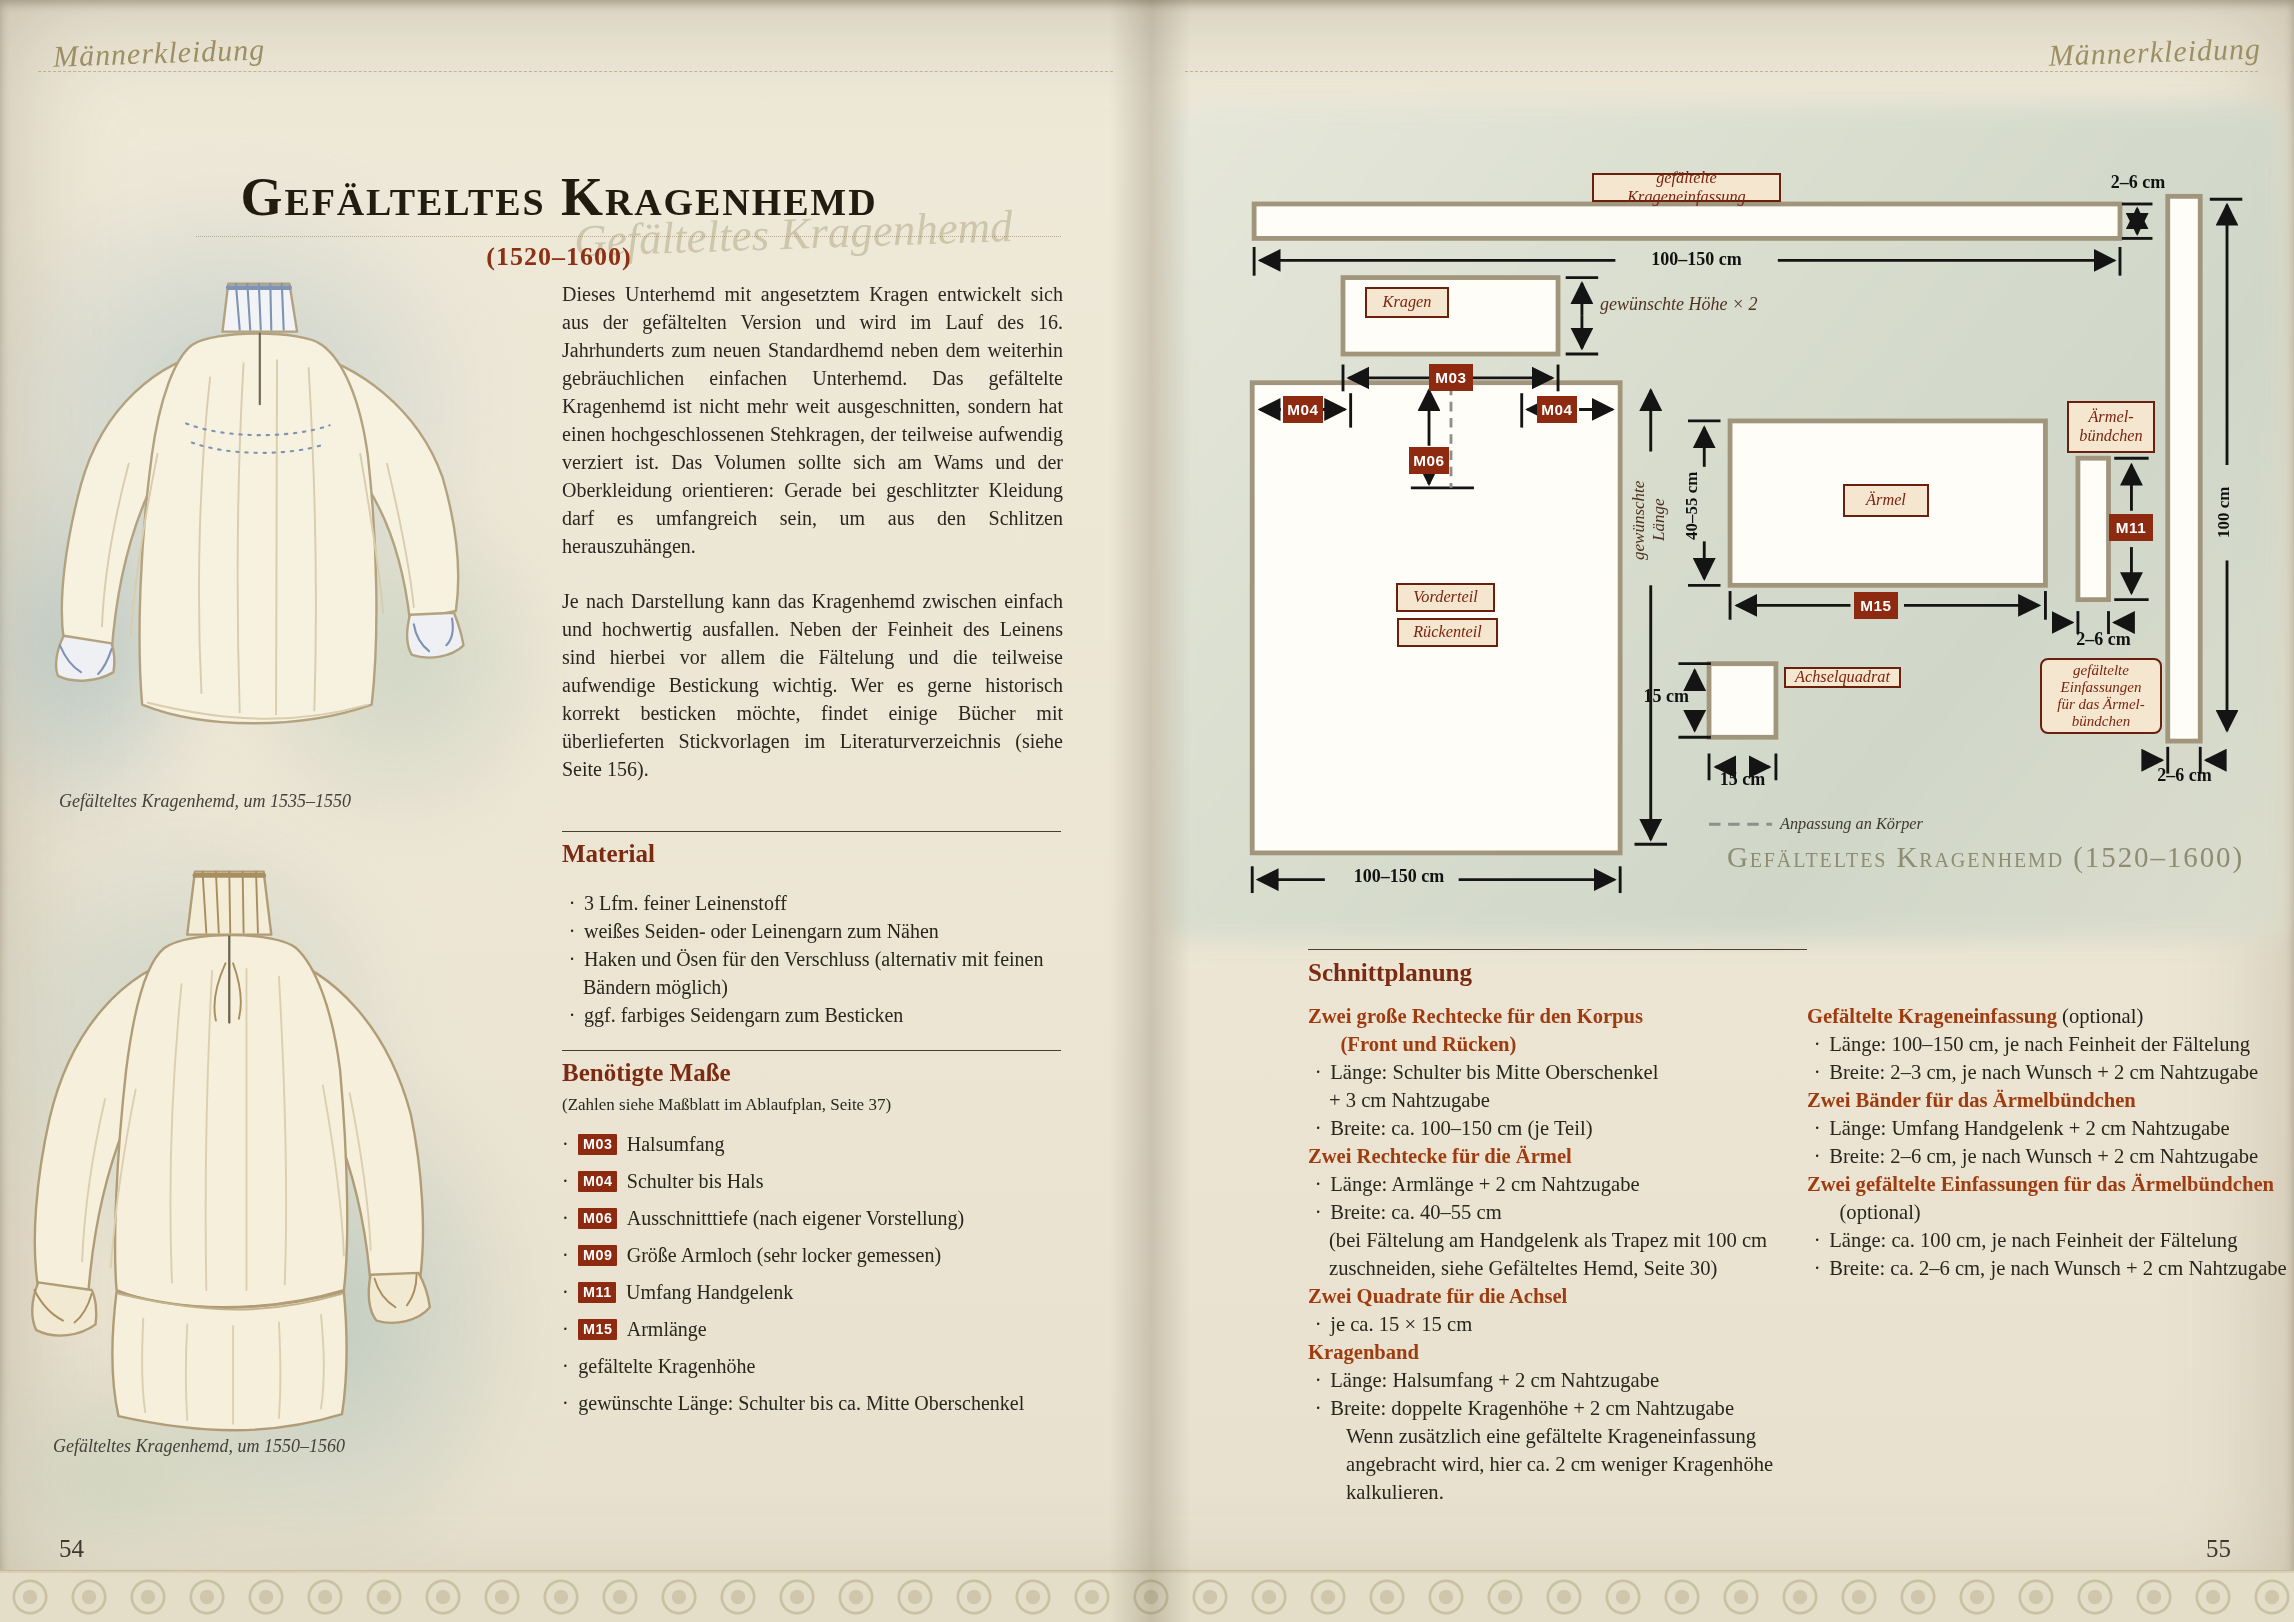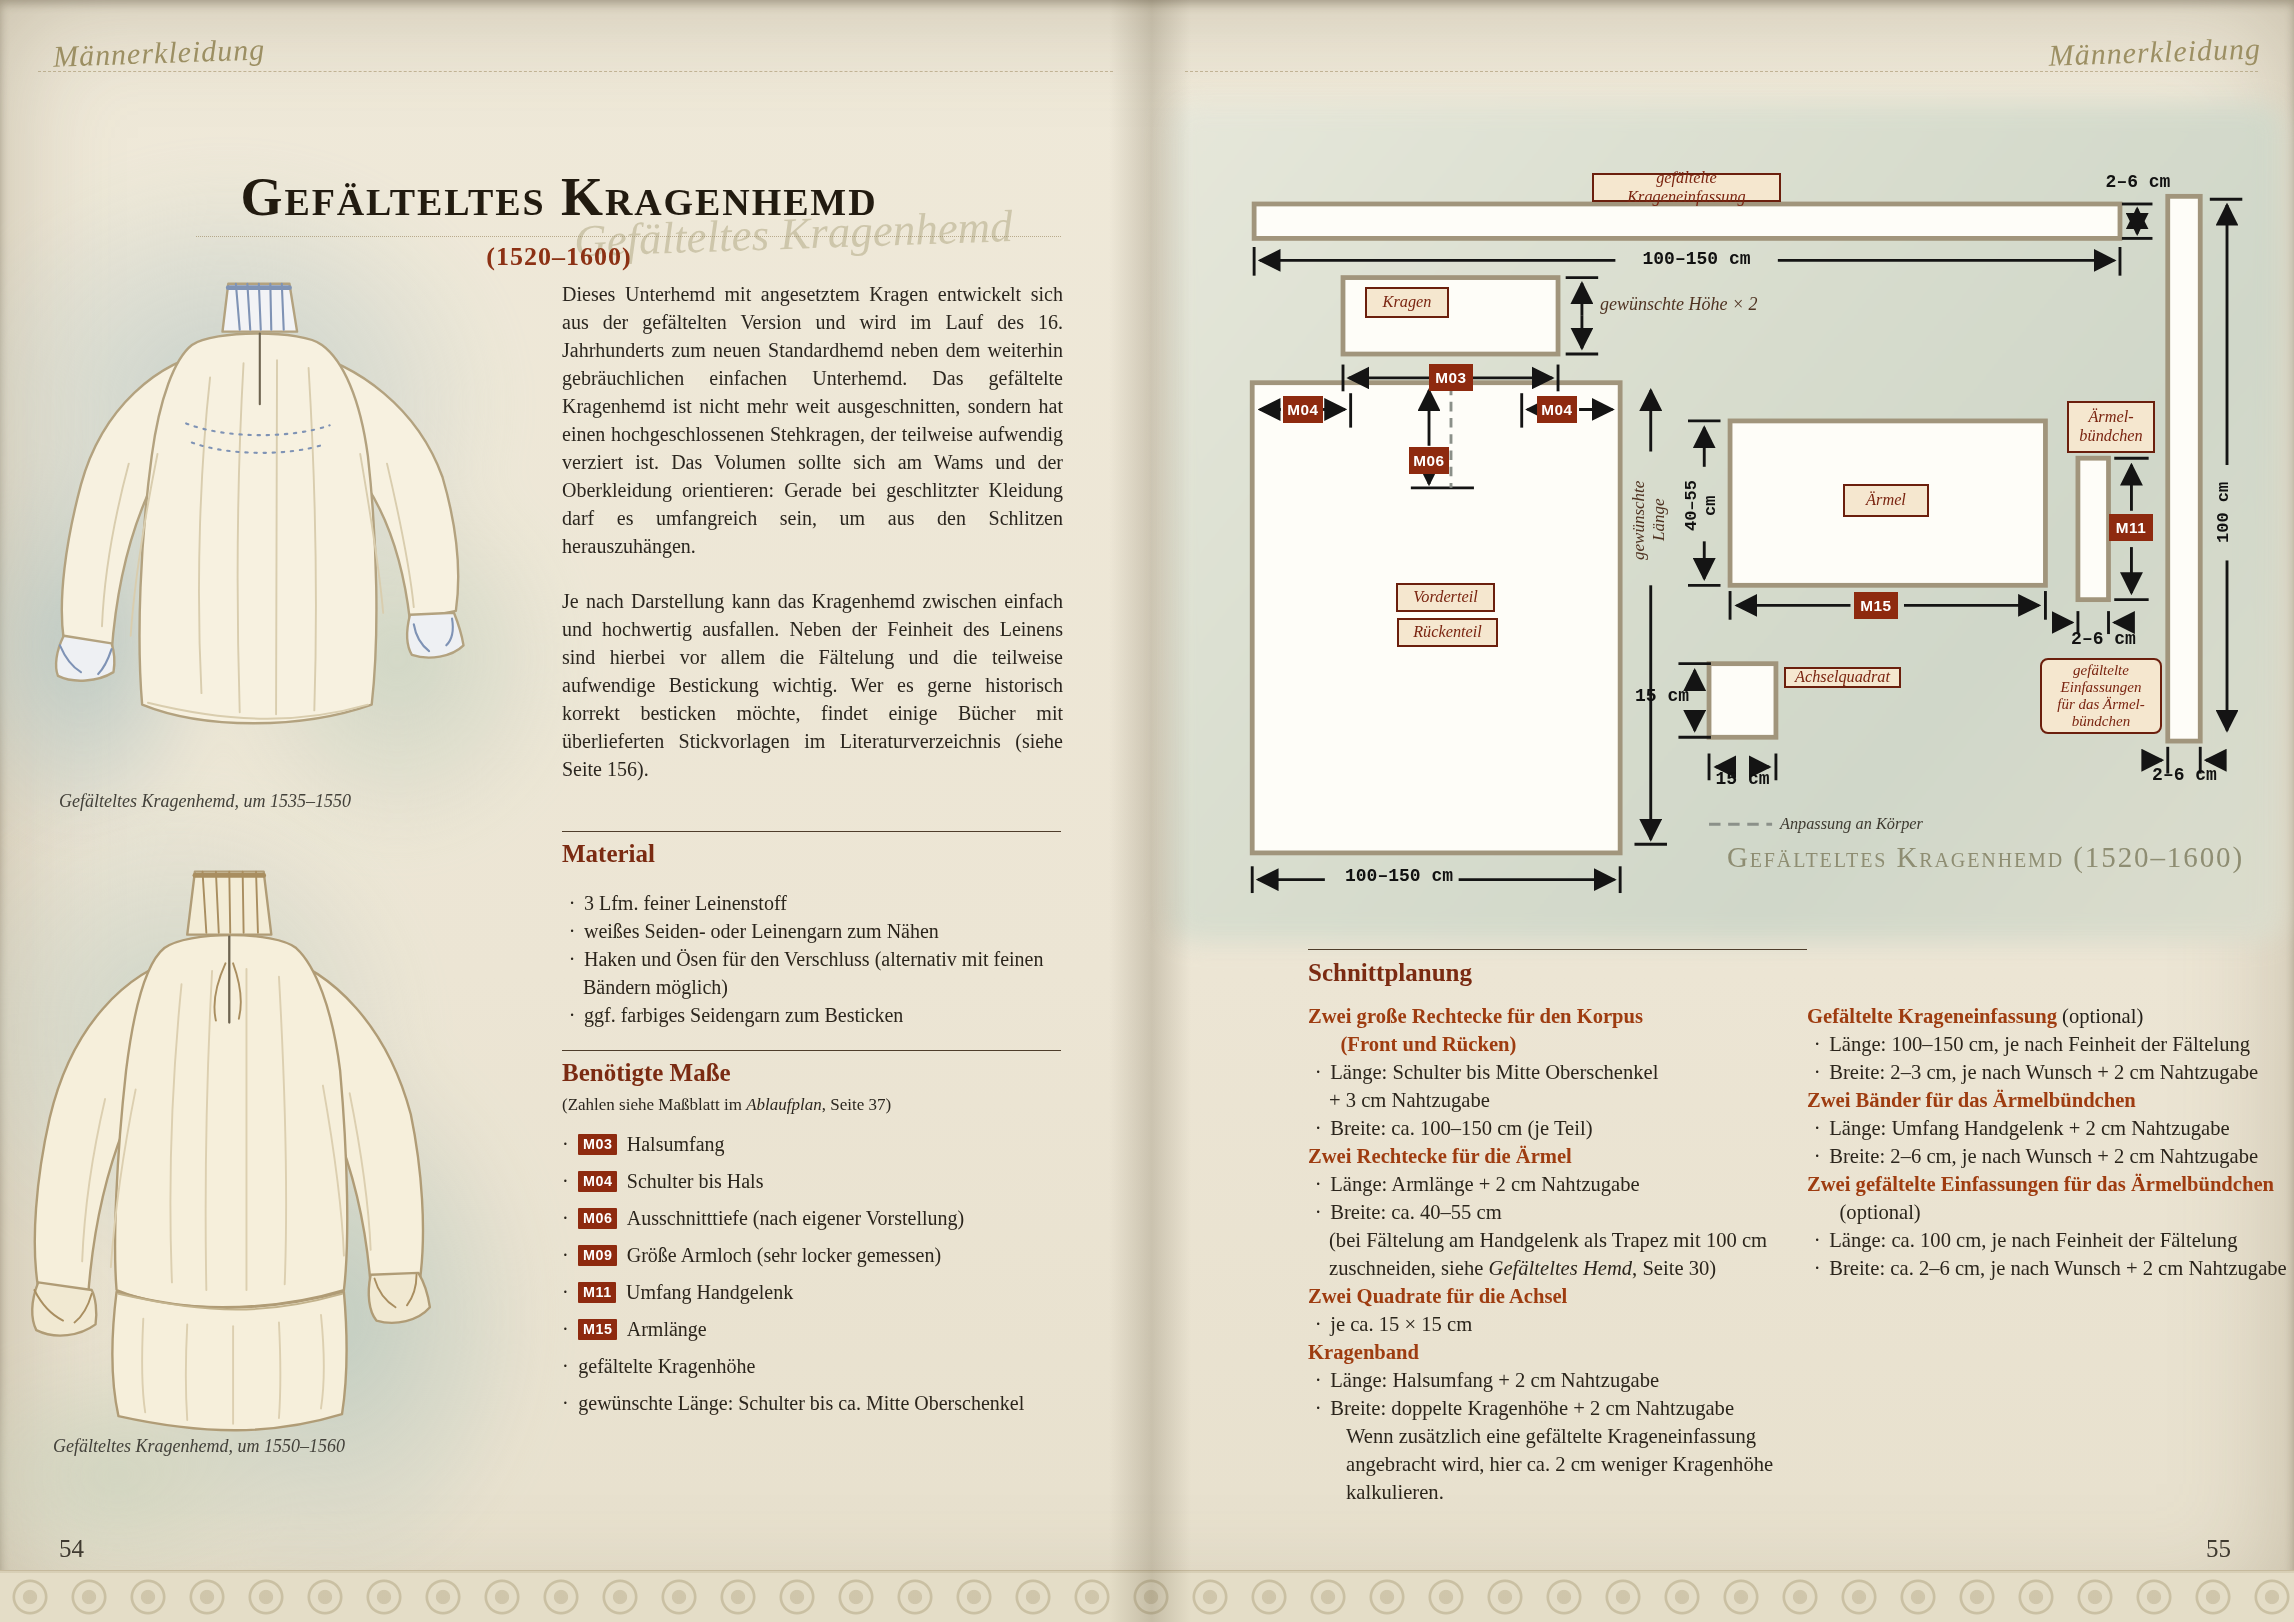--- a/index.html
+++ b/index.html
@@ -48,41 +48,41 @@
   ul.mlist{position:absolute;left:562px;width:516px;list-style:none;margin:0;padding:0;font-size:20px;}
   ul.mlist li{height:37px;display:flex;align-items:center;}
   ul.mlist li::before{content:"·";margin-right:9.6px;}
   .badge{display:inline-block;background:#8e2a0f;color:#fff;font-family:"Liberation Sans",sans-serif;
     font-weight:bold;font-size:14.3px;line-height:1;padding:3.8px 4.8px;margin-right:9.6px;letter-spacing:0.5px;border-radius:1px;}
   .badge:empty{display:none;margin:0;}
   .caption{position:absolute;font-style:italic;font-size:18px;color:#43413a;}
   .pagenum{position:absolute;top:1535px;font-size:25px;color:#3f3a30;}
   
   .diagsvg{position:absolute;left:1147px;top:96px;}
-  .dim{position:absolute;font-family:Liberation Mono, monospace;font-weight:bold;font-size:18px;color:#111;text-align:center;}
+  .dim{position:absolute;font-family:Liberation Serif, serif;font-weight:bold;font-size:18px;color:#111;text-align:center;}
   .vtext{writing-mode:vertical-rl;transform:rotate(180deg);text-align:center;}
   .boxlabel{position:absolute;background:#f5e7cf;border:2.9px solid #6b1f0d;color:#7a2410;font-style:italic;
     font-size:16.3px;line-height:1.15;display:flex;align-items:center;justify-content:center;text-align:center;padding:1px 3.8px;box-sizing:border-box;}
   .dbadge{position:absolute;background:#8e2a0f;color:#fff;font-family:"Liberation Sans",sans-serif;font-weight:bold;
     font-size:15.3px;display:flex;align-items:center;justify-content:center;letter-spacing:0.5px;}
   .hoehe{position:absolute;font-style:italic;font-size:18px;color:#4f3322;}
   .legendtext{position:absolute;font-style:italic;font-size:16.3px;color:#3e3a30;}
   .diagcaption{position:absolute;left:1625px;top:841px;width:619px;text-align:right;font-variant:small-caps;
     font-size:29px;letter-spacing:1.9px;color:#8e8d72;}
   
   .cutcol{position:absolute;width:488px;font-size:20.6px;line-height:28px;}
   .cutcol p{margin:0;}
   .ch{font-weight:bold;color:#9e3c10;}
   .ch .opt{color:#24201a;font-weight:normal;}
   .ind{padding-left:32.5px;}
   .bl{padding-left:21px;text-indent:-14.3px;}
   .bl::before{content:"·";margin-right:8.6px;}
   .cont{padding-left:21px;}
   .cont2{padding-left:38px;}
-  .it{font-style:italic;}
+  .it{}
 </style>
 </head>
 <body>
 
 <div class="spread">
 
   <div class="wash wash1"></div>
   <div class="wash wash2"></div>
   <div class="wash washR"></div>
   <div class="frieze"></div>

